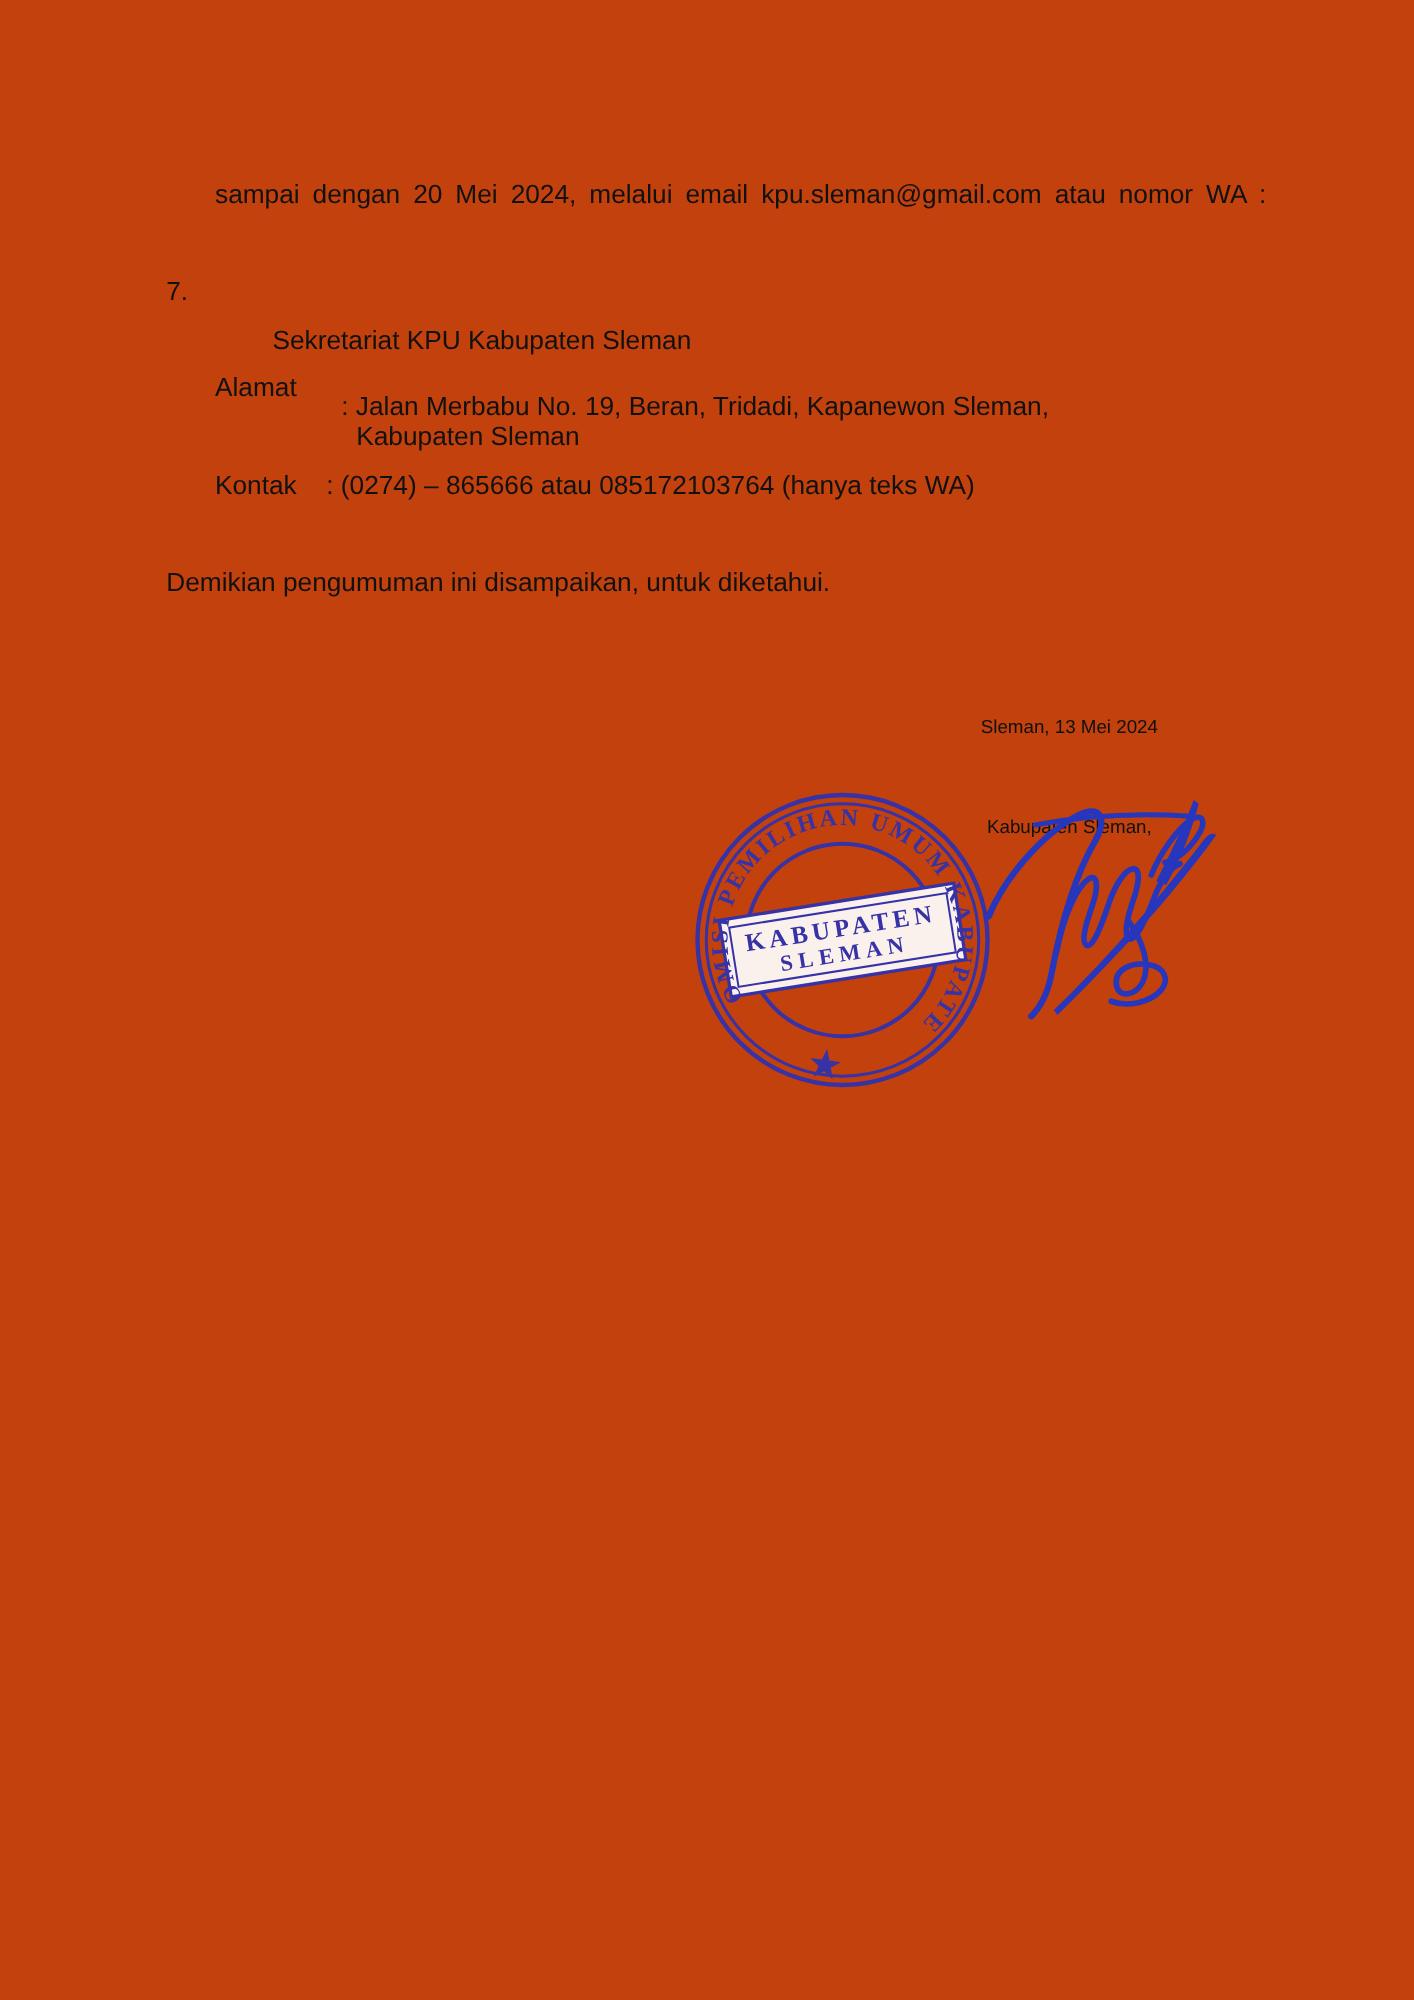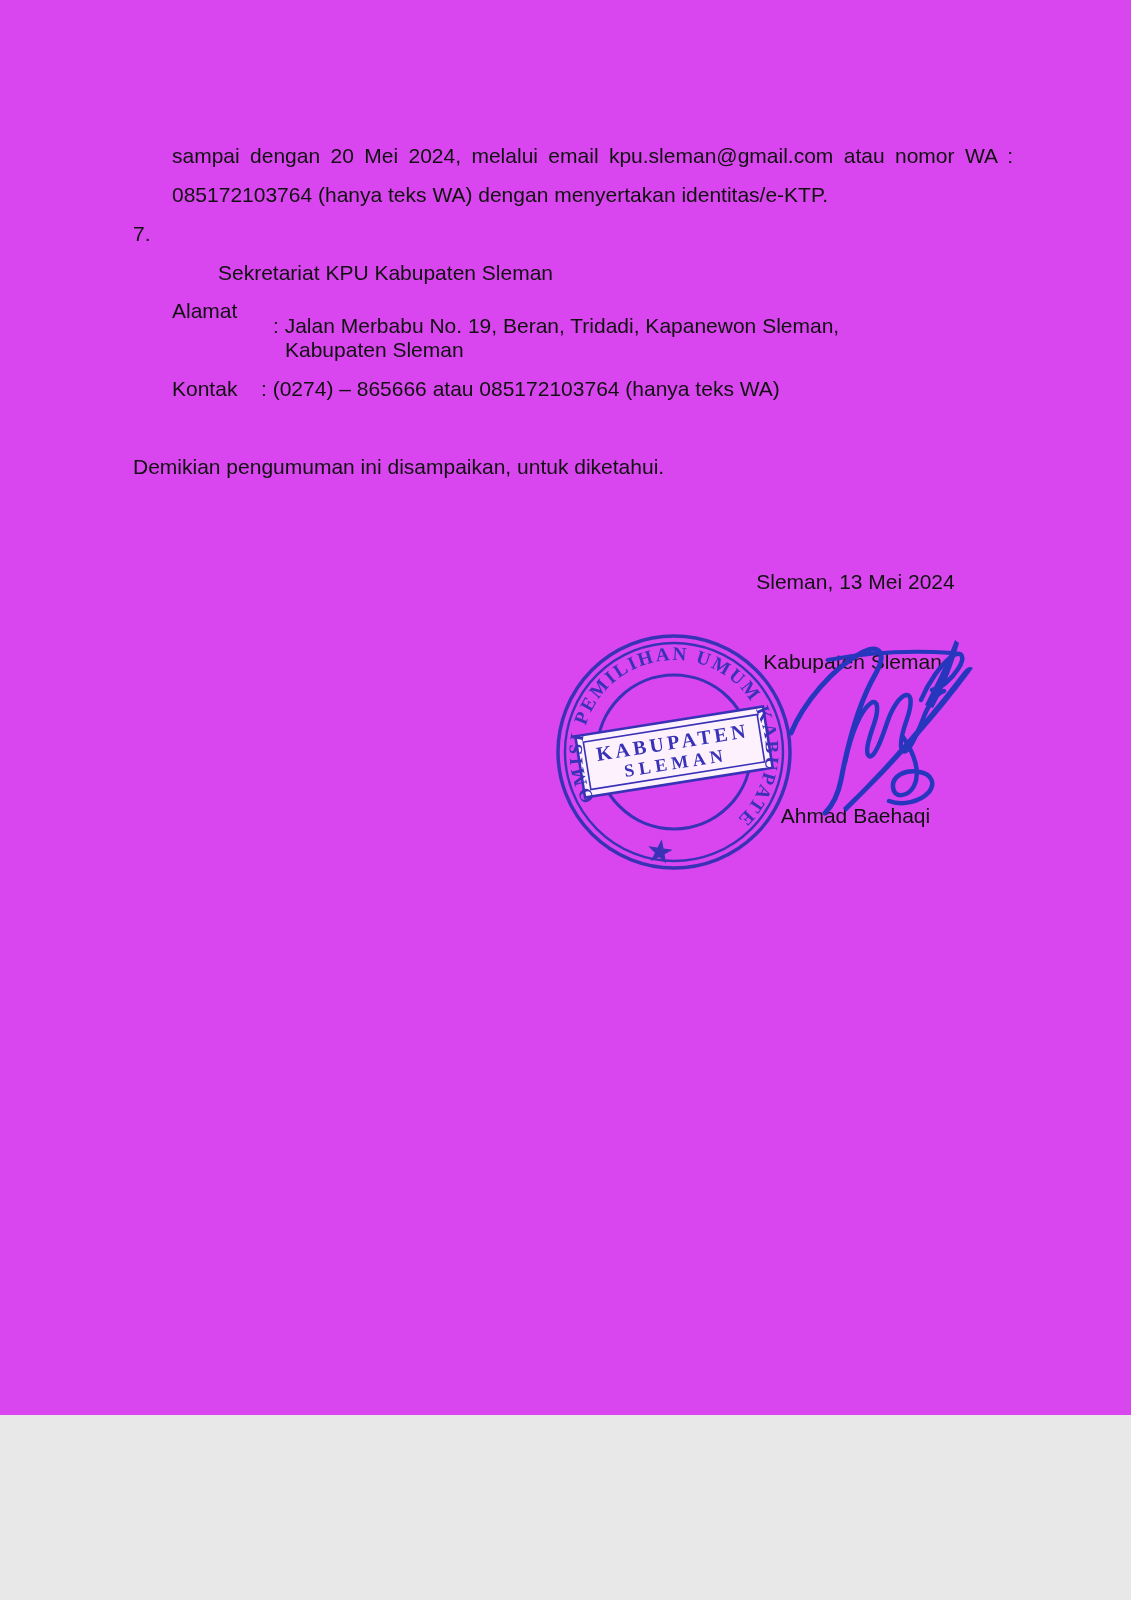--- a/index.html
+++ b/index.html
@@ -1,20 +1,20 @@
 <!DOCTYPE html>
 <html><head>
 <meta charset="utf-8">
 <title>Pengumuman KPU Kabupaten Sleman</title>
 <style>
   html,body{margin:0;padding:0;background:#e8e8e8;}
   .page{
     position:relative;
-    width:1131px;height:1415px;
-    background:#d946ef;
+    width:1131px;height:1600px;
+    background:#c2410c;
     margin:0 auto;
     font-family:"Liberation Sans","DejaVu Sans",sans-serif;
     color:#111111;
     overflow:hidden;
   }
   .tline{
     position:absolute;
     font-size:21px;
     line-height:28px;
     white-space:pre;
@@ -23,21 +23,21 @@
   .just{
     white-space:normal;
     width:841px;
     text-align:justify;
     text-align-last:justify;
   }
   .rightblock-line{
     position:absolute;
     left:679px;width:353px;
     text-align:center;
-    font-size:21px;line-height:28px;
+    font-size:15px;line-height:28px;
     color:#111111;
   }
   .stamp-svg{
     position:absolute;left:544px;top:622px;
     width:260px;height:260px;
     opacity:0.93;
   }
   .sig-svg{
     position:absolute;left:755px;top:625px;
     width:250px;height:210px;
@@ -60,37 +60,35 @@
     font-size:18px;
     letter-spacing:4.5px;
   }
 </style>
 </head>
 <body>
 
 <div class="page">
 
   <div class="tline just" style="left:172px;top:142px;">sampai dengan 20 Mei 2024, melalui email kpu.sleman@gmail.com atau nomor WA :</div>
-  <div class="tline" style="left:172px;top:181px;">085172103764 (hanya teks WA) dengan menyertakan identitas/e-KTP.</div>
 
   <div class="tline" style="left:133px;top:220px;">7.</div>
   <div class="tline" style="left:172px;top:259px;margin-left:46px;">Sekretariat KPU Kabupaten Sleman</div>
 
   <div class="tline" style="left:172px;top:297px;">Alamat</div>
   <div class="tline" style="left:273px;top:312px;">: Jalan Merbabu No. 19, Beran, Tridadi, Kapanewon Sleman,</div>
   <div class="tline" style="left:285px;top:336px;">Kabupaten Sleman</div>
 
   <div class="tline" style="left:172px;top:375px;">Kontak</div>
   <div class="tline" style="left:261px;top:375px;">: (0274) – 865666 atau 085172103764 (hanya teks WA)</div>
 
   <div class="tline" style="left:133px;top:453px;">Demikian pengumuman ini disampaikan, untuk diketahui.</div>
 
   <div class="rightblock-line" style="top:568px;">Sleman, 13 Mei 2024</div>
   <div class="rightblock-line" style="top:648px;">Kabupaten Sleman,</div>
-  <div class="rightblock-line" style="top:802px;">Ahmad Baehaqi</div>
 
   <svg class="stamp-svg" viewBox="-130 -130 260 260">
     <g fill="none" stroke="#2d31b2">
       <circle cx="0" cy="0" r="116" stroke-width="3.5"></circle>
       <circle cx="0" cy="0" r="109" stroke-width="2.4"></circle>
       <circle cx="0" cy="0" r="77" stroke-width="3.2"></circle>
     </g>
 
     <g transform="rotate(-9)">
       <rect x="-95" y="-31" width="190" height="62" fill="#ffffff" stroke="#2d31b2" stroke-width="2.6"></rect>

